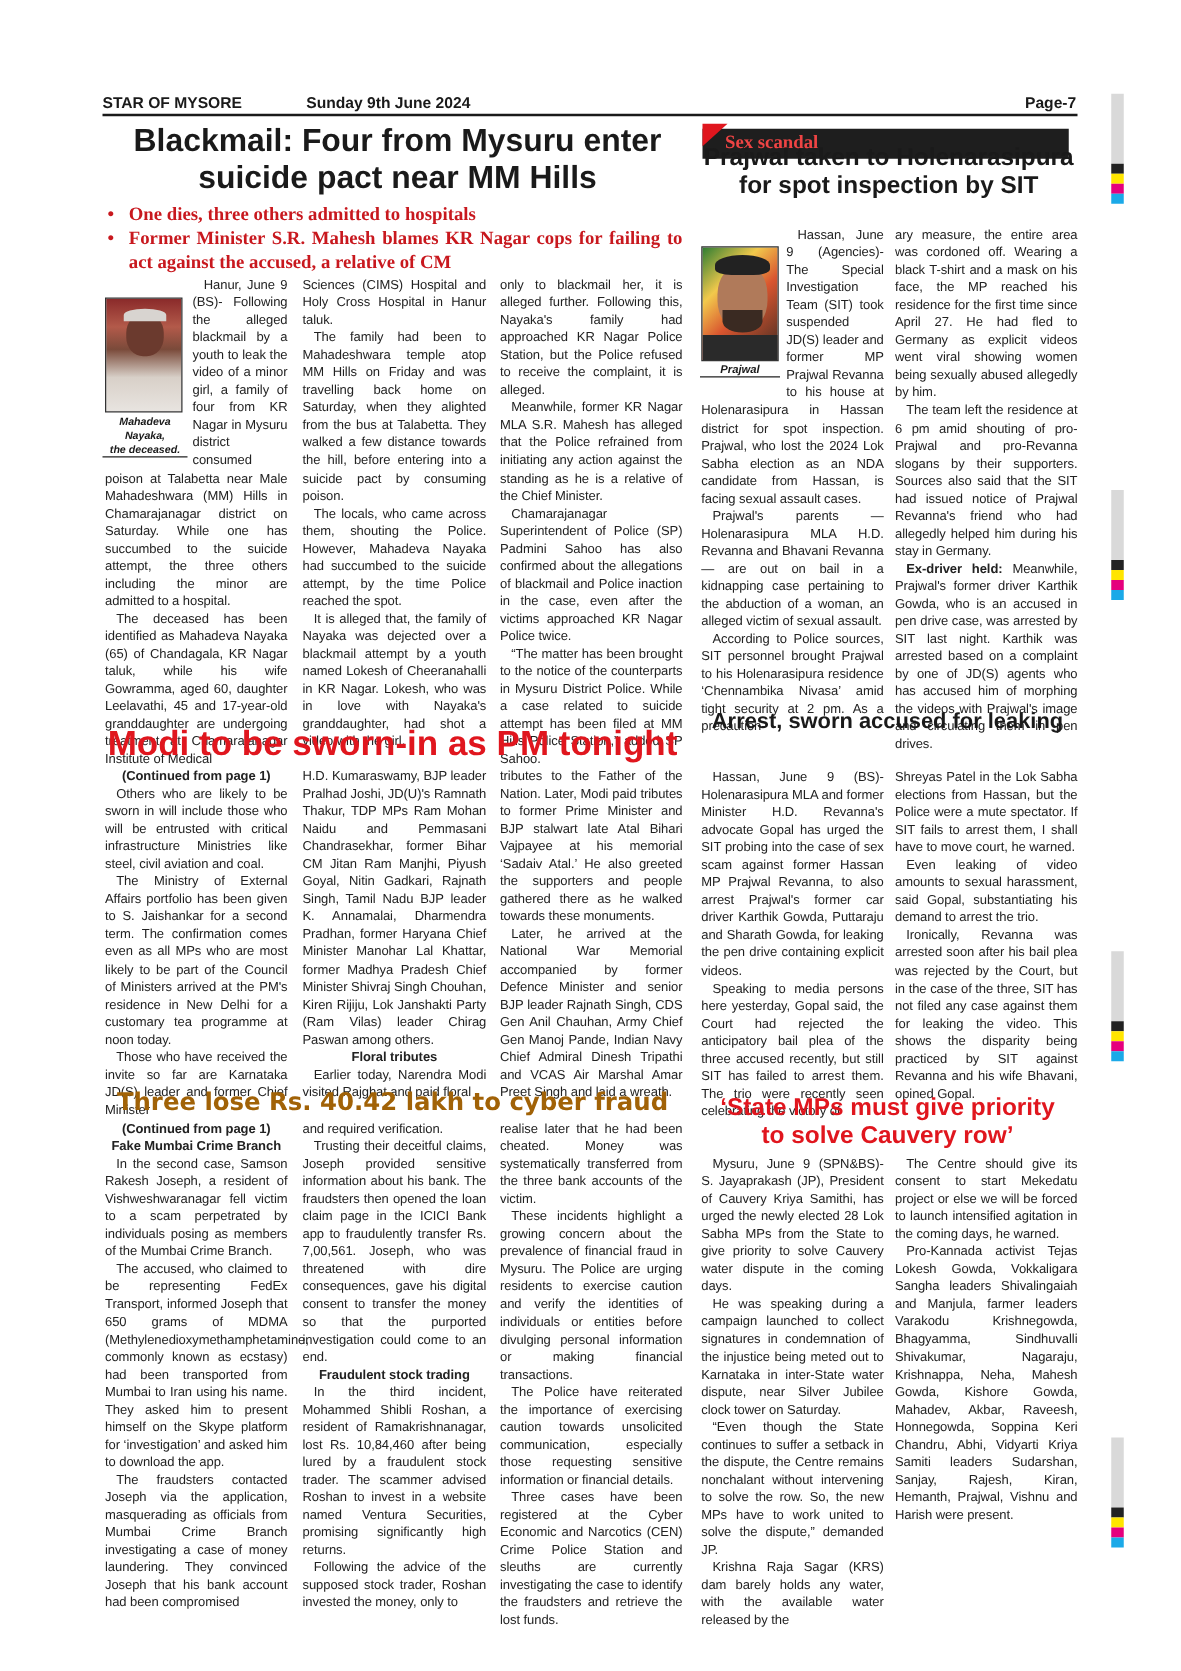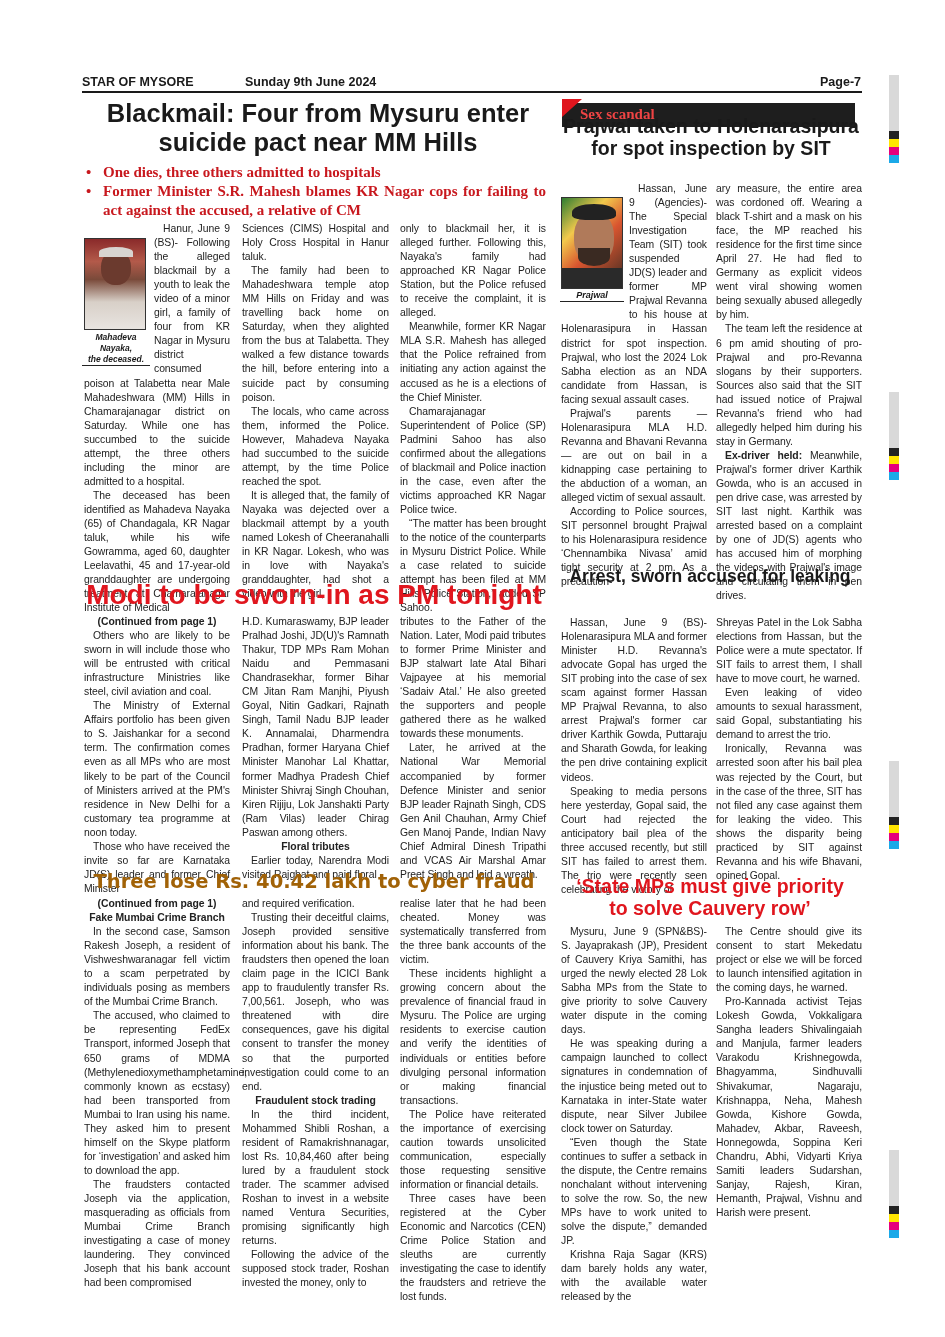--- a/index.html
+++ b/index.html
@@ -98,26 +98,26 @@
 </div>
 
 <div class="col" style="left:84px; top:222px; width:146px;">
   <div style="float:left; width:70px; height:138px; margin-top:14px;"></div>
   <p>Hanur, June 9 (BS)- Following the alleged blackmail by a youth to leak the video of a minor girl, a family of four from KR Nagar in Mysuru district consumed poison at Talabetta near Male Mahadeshwara (MM) Hills in Chamarajanagar district on Saturday. While one has succumbed to the suicide attempt, the three others including the minor are admitted to a hospital.</p>
   <p>The deceased has been identified as Mahadeva Nayaka (65) of Chandagala, KR Nagar taluk, while his wife Gowramma, aged 60, daughter Leelavathi, 45 and 17-year-old granddaughter are undergoing treatment at Chamarajanagar Institute of Medical</p>
 </div>
 <div class="col" style="left:242px; top:222px; width:147px;">
   <p class="noind">Sciences (CIMS) Hospital and Holy Cross Hospital in Hanur taluk.</p>
   <p>The family had been to Mahadeshwara temple atop MM Hills on Friday and was travelling back home on Saturday, when they alighted from the bus at Talabetta. They walked a few distance towards the hill, before entering into a suicide pact by consuming poison.</p>
-  <p>The locals, who came across them, informed the Police. However, Mahadeva Nayaka had succumbed to the suicide attempt, by the time Police reached the spot.</p>
+  <p>The locals, who came across them, shouting the Police. However, Mahadeva Nayaka had succumbed to the suicide attempt, by the time Police reached the spot.</p>
   <p>It is alleged that, the family of Nayaka was dejected over a blackmail attempt by a youth named Lokesh of Cheeranahalli in KR Nagar. Lokesh, who was in love with Nayaka's granddaughter, had shot a video with the girl,</p>
 </div>
 <div class="col" style="left:400px; top:222px; width:146px;">
   <p class="noind">only to blackmail her, it is alleged further. Following this, Nayaka's family had approached KR Nagar Police Station, but the Police refused to receive the complaint, it is alleged.</p>
-  <p>Meanwhile, former KR Nagar MLA S.R. Mahesh has alleged that the Police refrained from initiating any action against the accused as he is a elections of the Chief Minister.</p>
+  <p>Meanwhile, former KR Nagar MLA S.R. Mahesh has alleged that the Police refrained from initiating any action against the standing as he is a relative of the Chief Minister.</p>
   <p>Chamarajanagar Superintendent of Police (SP) Padmini Sahoo has also confirmed about the allegations of blackmail and Police inaction in the case, even after the victims approached KR Nagar Police twice.</p>
   <p>“The matter has been brought to the notice of the counterparts in Mysuru District Police. While a case related to suicide attempt has been filed at MM Hills Police Station,” added SP Sahoo.</p>
 </div>
 
 <div class="abs kicker">
   <div class="tri"></div>
   <span class="lbl">Sex scandal</span>
 </div>
 <div class="abs h-black" style="left:560px; top:116px; width:302px; font-size:19.5px;">
   <div>Prajwal taken to Holenarasipura</div>

